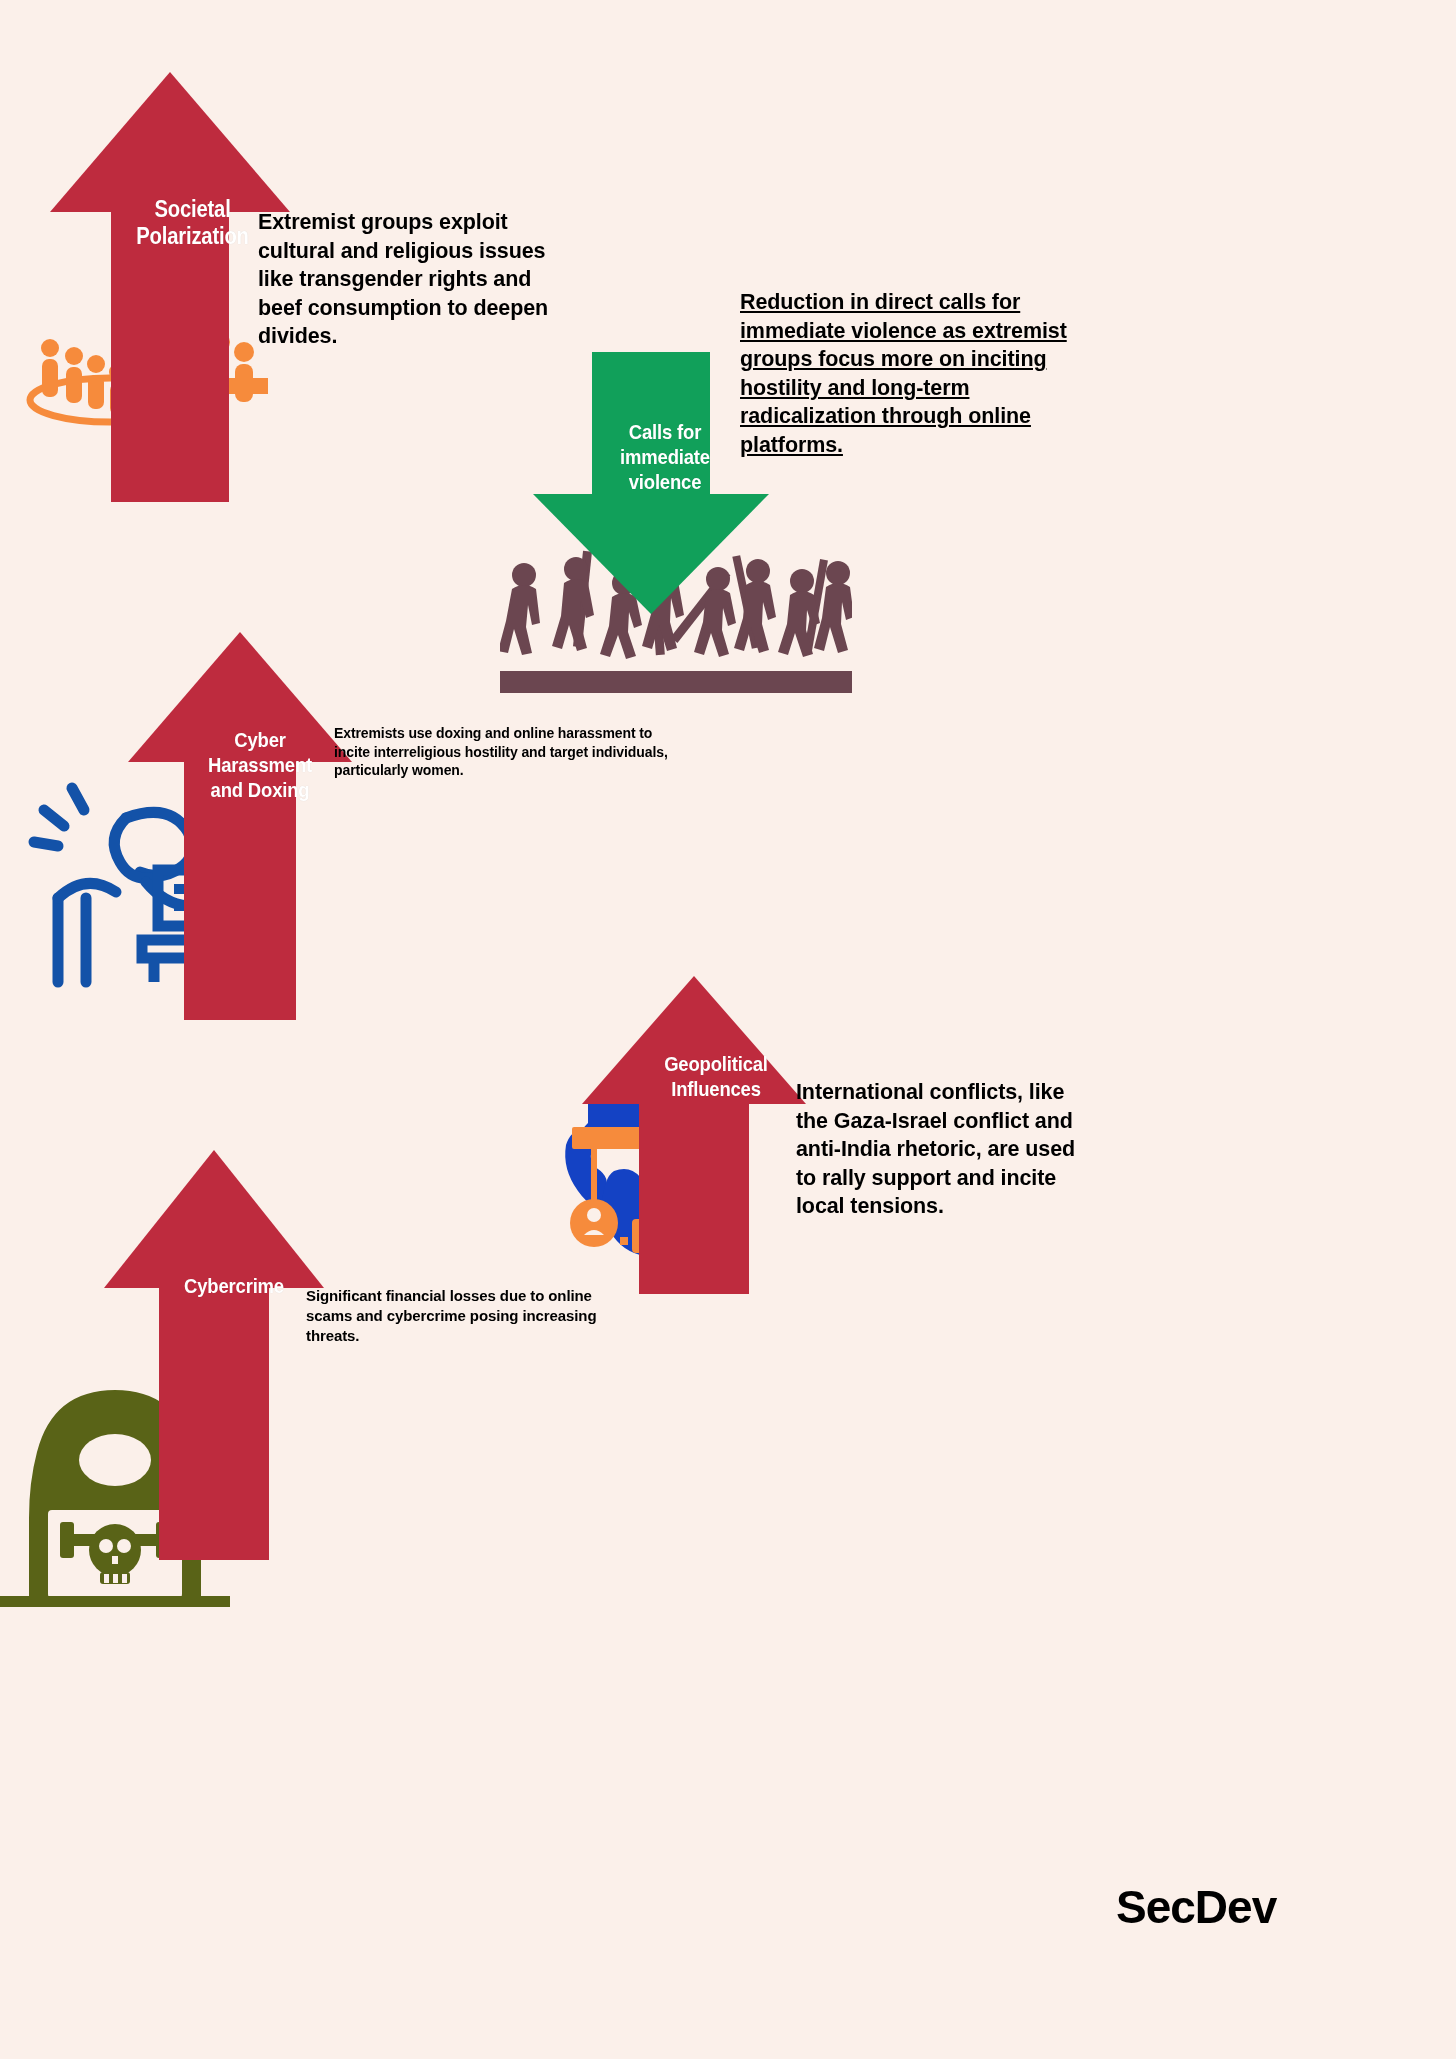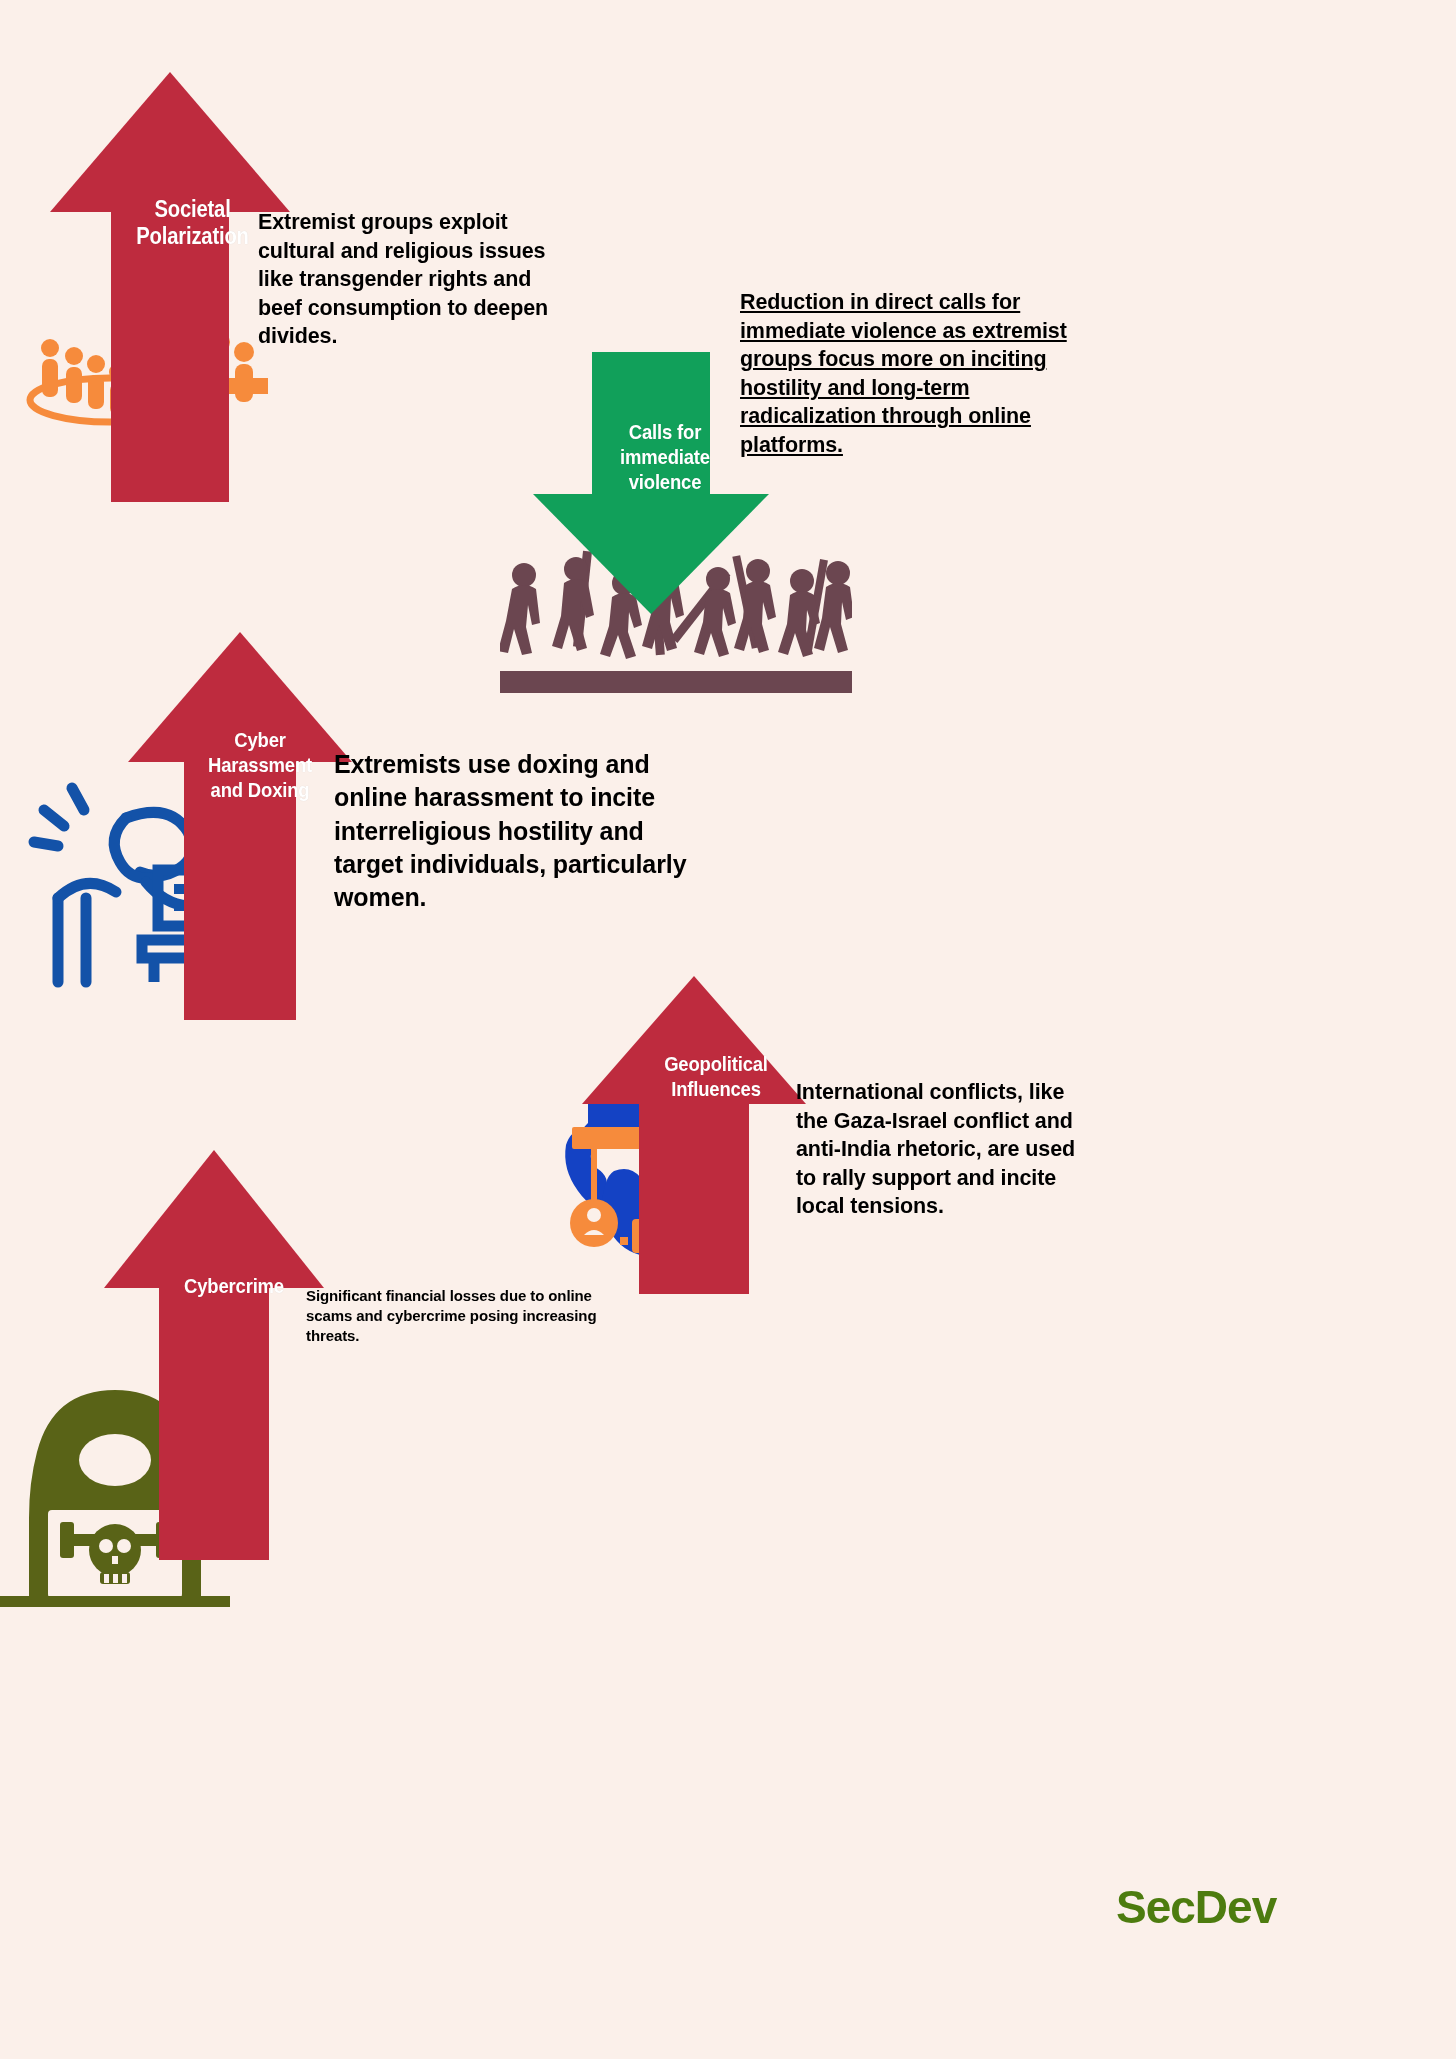--- a/index.html
+++ b/index.html
@@ -75,21 +75,21 @@
     color: #000000;
     font-weight: bold;
     line-height: 1.33;
     font-family: "Liberation Sans", sans-serif;
     letter-spacing: -0.1px;
   }
 
   .logo {
     position: absolute;
     font-weight: bold;
-    color: #4d7c0f;
+    color: #000000;
     font-size: 46px;
     letter-spacing: -1px;
     font-family: "Liberation Sans", sans-serif;
   }
 
   .icon-wrap { position: absolute; }
 </style>
 </head>
 <body>
 
@@ -235,21 +235,21 @@
     <div class="head"></div>
     <div class="shaft"></div>
   </div>
 
   <div class="arrow-label" style="left:180px; top:728px; width:160px; font-size:21px;">
     <div>Cyber</div>
     <div>Harassment</div>
     <div>and Doxing</div>
   </div>
 
-  <div class="body-text" style="left:334px; top:748px; width:356px; font-size:25px;">Extremists use doxing and online harassment to incite interreligious hostility and target individuals, particularly women.</div>
+  <div class="body-text" style="left:334px; top:724px; width:356px; font-size:14px;">Extremists use doxing and online harassment to incite interreligious hostility and target individuals, particularly women.</div>
 
   <div class="icon-wrap" style="left:528px; top:1075px; width:250px; height:220px;">
     <svg width="250" height="220" viewBox="0 0 250 220">
       <g fill="#1442C4">
 
         <path d="M118 8 q44 -6 70 18 q22 22 20 54 q-2 38 -30 60 q-30 24 -66 20 q-36 -4 -58 -34 q-20 -28 -12 -62 q8 -34 40 -48 q18 -8 36 -8 z" opacity="0.0"></path>
         <path d="M60 28 q28 -20 62 -16 q34 4 54 30 q-18 6 -30 -2 q-10 -6 -22 0 q6 12 -4 18 q-12 6 -22 -2 q-8 -6 -18 2 q-12 10 -26 4 q-6 -2 6 -14 z"></path>
         <path d="M150 18 q30 10 44 36 q12 24 6 52 q-6 28 -28 44 q-10 -20 -2 -38 q6 -16 -4 -26 q-12 -12 -4 -26 q8 -14 -6 -24 q-10 -8 -6 -18 z"></path>
         <path d="M38 70 q6 -18 20 -14 q10 4 6 18 q-4 14 6 20 q12 8 8 22 q-4 14 8 22 q-22 -2 -36 -22 q-16 -22 -12 -46 z"></path>
         <path d="M86 96 q16 -6 26 6 q10 12 4 26 q-6 14 4 24 q10 10 2 24 q-2 6 -10 4 q-22 -6 -32 -28 q-10 -24 -2 -44 q2 -8 8 -12 z"></path>

